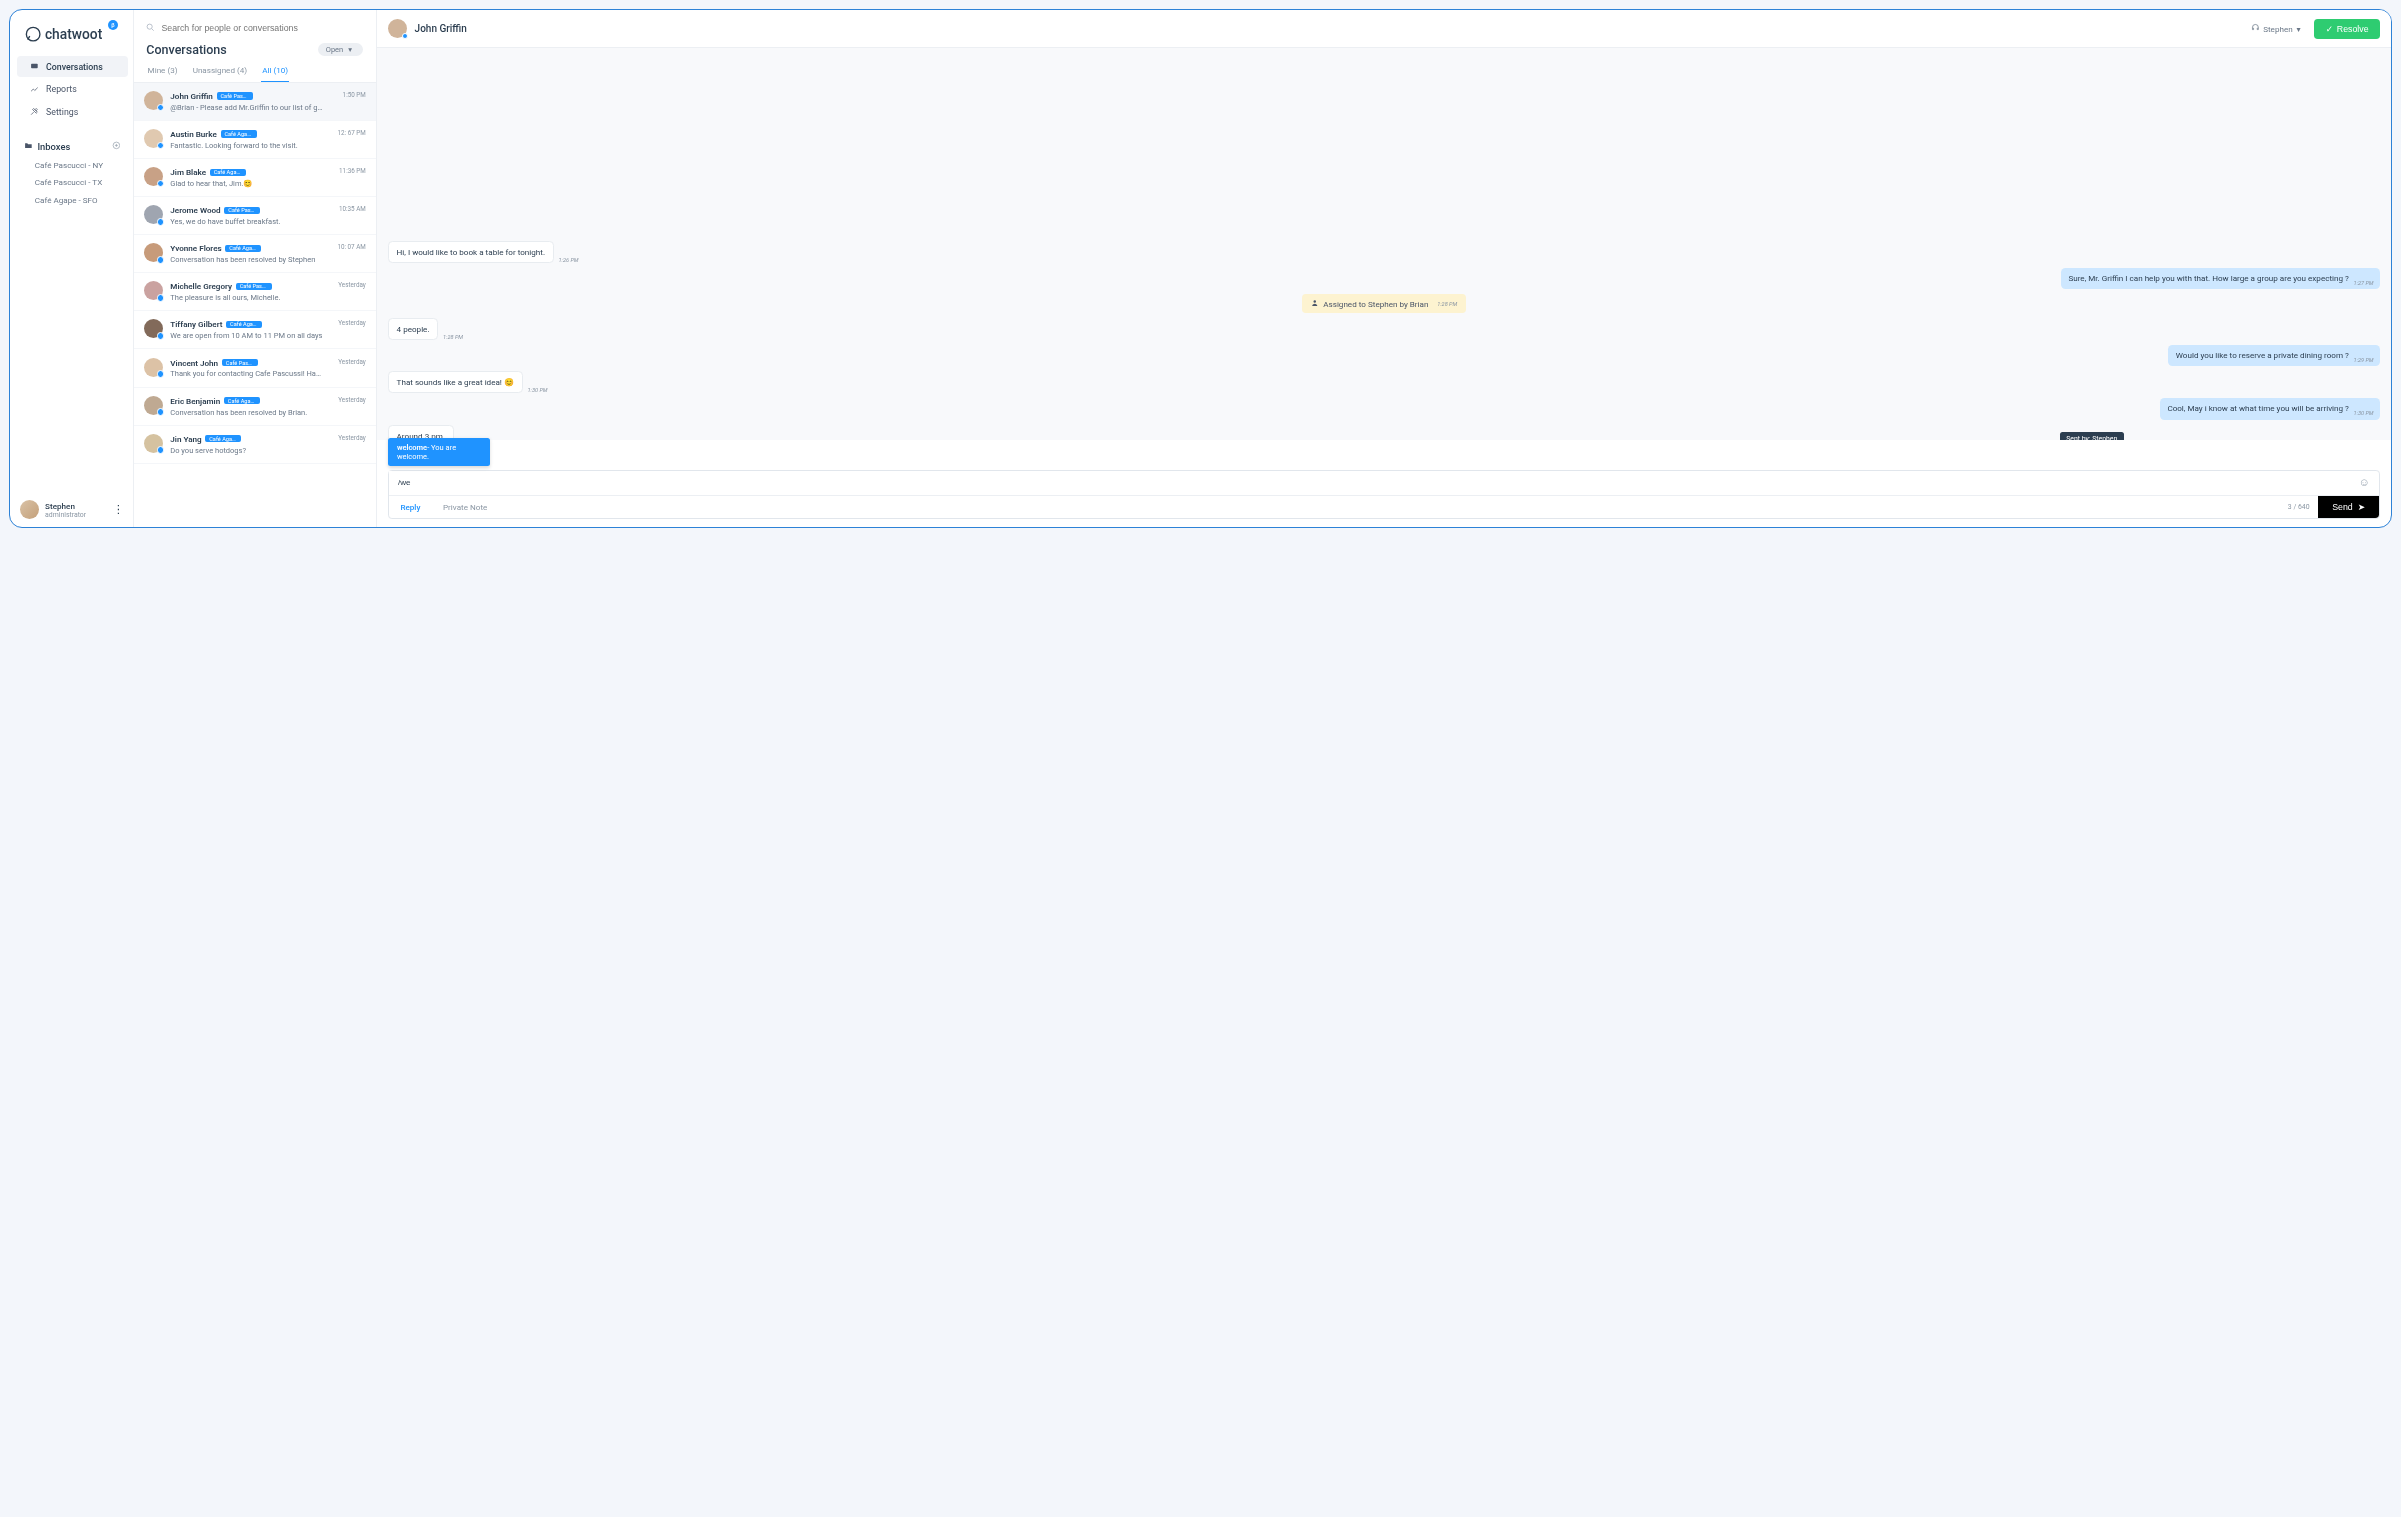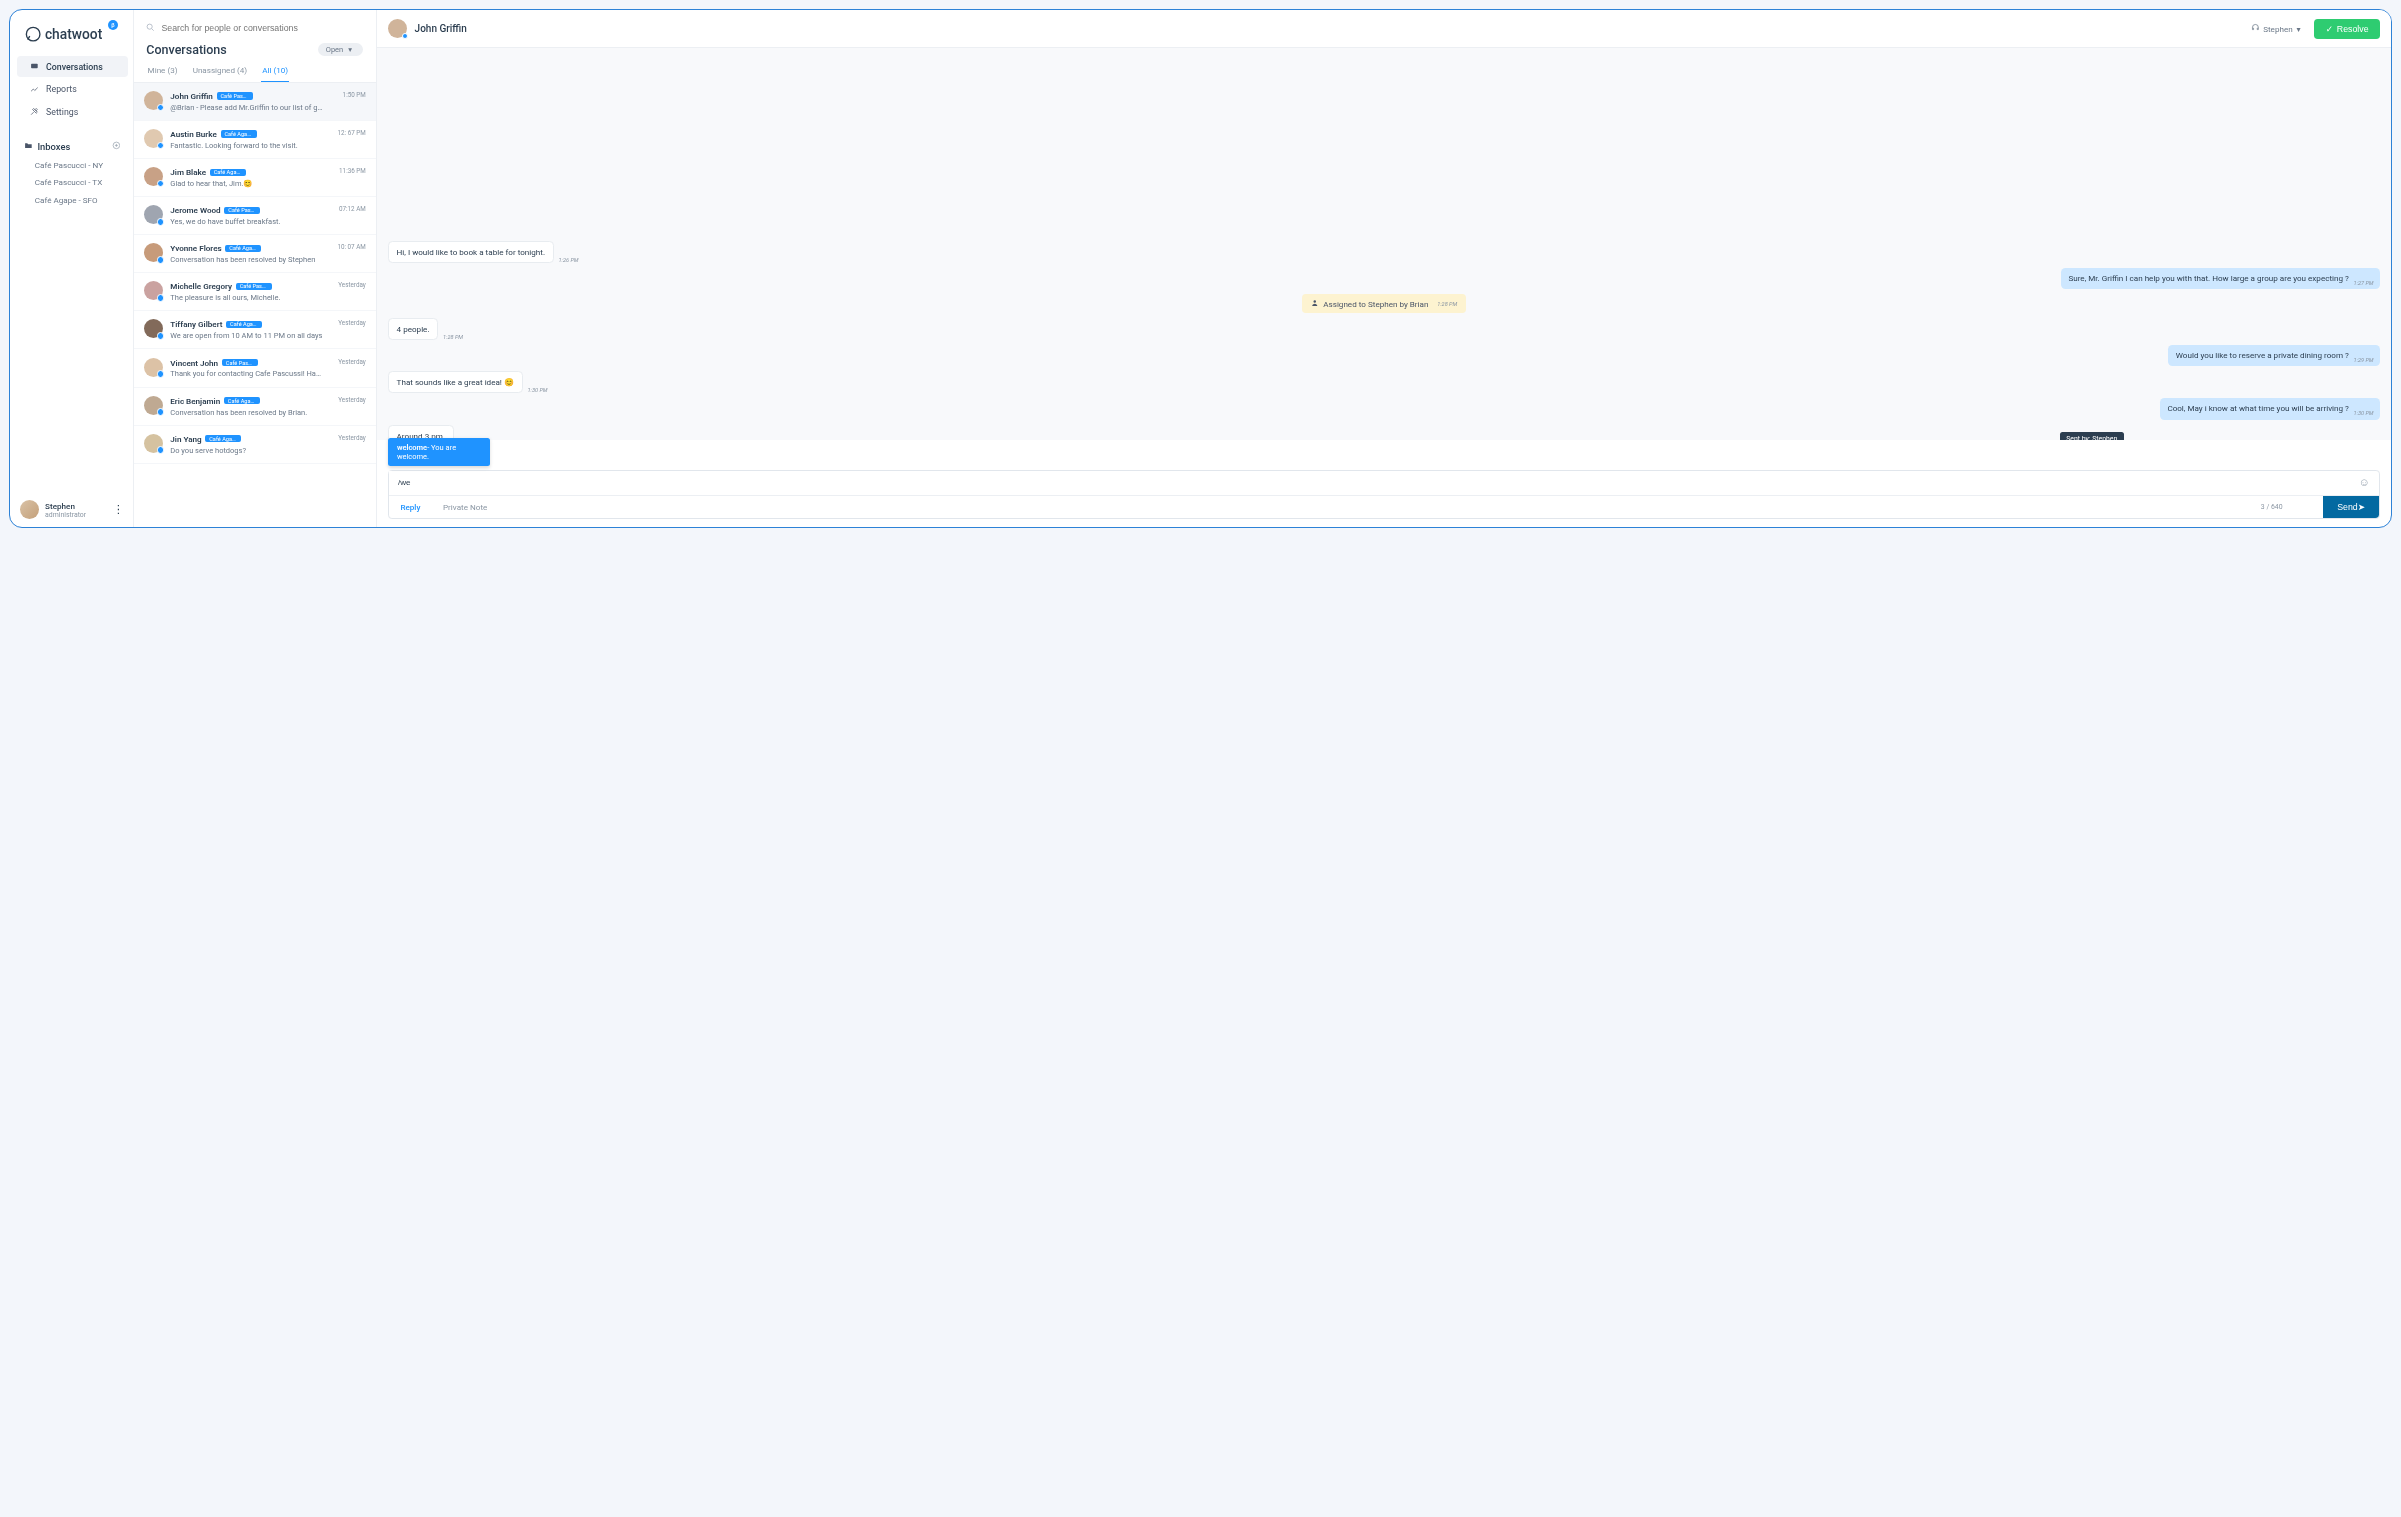--- a/index.html
+++ b/index.html
@@ -343,30 +343,30 @@
 }
 .reply-tab {
   padding: 6.3px 11.3px;
   font-size: 8.1px;
   color: #8a96a3;
   cursor: pointer;
 }
 .reply-tab.active { color: #1f93ff; font-weight: 500; }
 .char-count { margin-left: auto; font-size: 6.9px; color: #8a96a3; padding-right: 8.8px; }
 .send-btn {
-  background: #0369a1;
+  background: #000000;
   color: #fff;
   border: none;
   padding: 6.3px 13.8px;
   font-size: 8.8px;
   cursor: pointer;
   display: inline-flex;
   align-items: center;
+  gap: 5px;
   border-radius: 0 0 3.8px 0;
-  margin-left: 32px;
 }
 .headset-icon svg, .nav-icon svg { width: 8.8px; height: 8.8px; }
 </style>
 </head>
 <body>
 
 <div class="app-frame">
 
   <aside class="sidebar">
     <div class="logo">
@@ -504,21 +504,21 @@
           <div class="conv-avatar" style="background:#9fa5b0">
             <div class="status"></div>
           </div>
           <div class="conv-body">
             <div class="conv-line1">
               <span class="conv-name">Jerome Wood</span>
               <span class="conv-badge">Café Pascu…</span>
             </div>
             <div class="conv-snippet">Yes, we do have buffet breakfast.</div>
           </div>
-          <div class="conv-time">07:12 AM</div>
+          <div class="conv-time">10:35 AM</div>
         </div>
         <div class="conv-item">
           <div class="conv-avatar" style="background:#c79b7a">
             <div class="status"></div>
           </div>
           <div class="conv-body">
             <div class="conv-line1">
               <span class="conv-name">Yvonne Flores</span>
               <span class="conv-badge">Café Agap…</span>
             </div>

